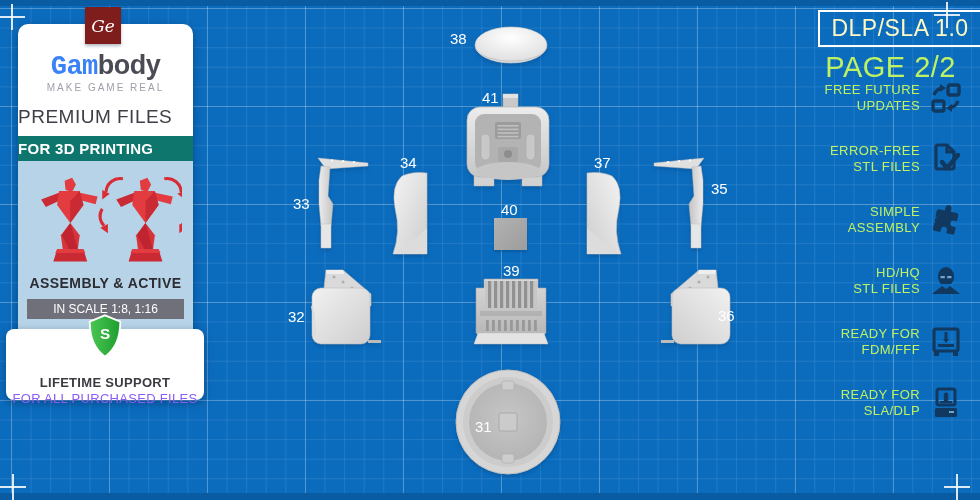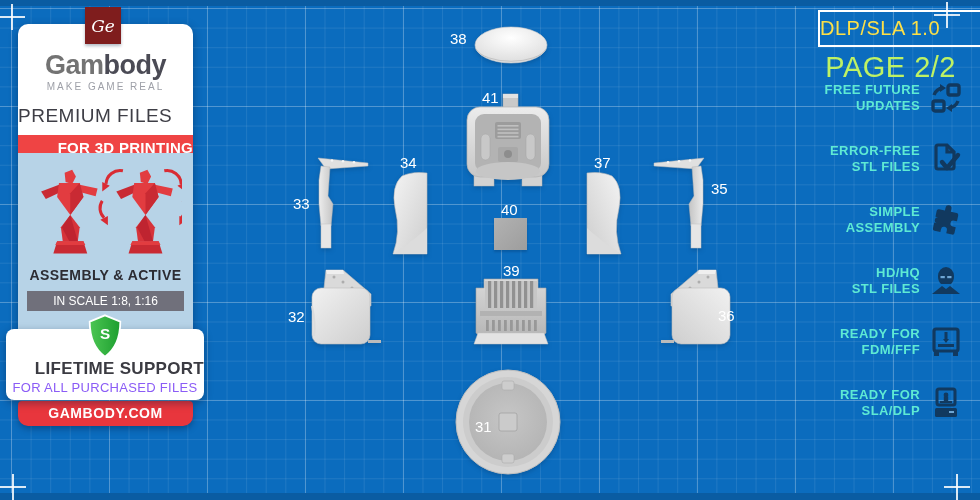--- a/index.html
+++ b/index.html
@@ -28,49 +28,49 @@
   
   .logo-badge { position:absolute; left:85px; top:7px; width:36px; height:37px; background:#7f1d1d;
     border-radius:0; z-index:6; display:flex; align-items:center; justify-content:center;
     color:#fff; font-family:"DejaVu Serif", serif; font-style:italic; font-size:17px;
     box-shadow:0 2px 3px rgba(0,30,60,.3); }
 
   .side-card { position:absolute; left:18px; top:24px; width:175px; height:317px; background:#fff;
     border-radius:10px; box-shadow:0 3px 10px rgba(0,25,55,.4); z-index:4; overflow:hidden;
     display:flex; flex-direction:column; }
   .brand { margin-top:26px; text-align:center; font-size:27px; font-weight:bold; letter-spacing:-0.5px; }
-  .brand .red { color:#737373; } .brand .dark { color:#4b4b55; }
+  .brand .red { color:#3b82f6;font-family:Liberation Mono, monospace; } .brand .dark { color:#4b4b55; }
   .tagline { text-align:center; font-size:10px; letter-spacing:2px; color:#9ea0a8; margin-top:0px; }
   .premium { font-size:19px; color:#3e3e46; margin-top:13px; letter-spacing:0.5px; }
-  .for3d { margin-top:8px; background:#ef4444; color:#fff; font-weight:bold; font-size:15px;
-    text-align:right; height:18px; line-height:25px; letter-spacing:0.3px; }
+  .for3d { margin-top:8px; background:#0f766e; color:#fff; font-weight:bold; font-size:15px;
+    text-align:left; height:25px; line-height:25px; letter-spacing:0.3px; }
   .blue-section { flex:1; background:#b7d3e7; display:flex; flex-direction:column; align-items:center; }
   .figures { margin-top:14px; }
   .assembly { font-size:14px; font-weight:bold; color:#2c2c33; letter-spacing:0.4px; margin-top:6px; }
   .scale-badge { margin-top:8px; background:#70707b; color:#fff; font-size:12px; padding:3px 26px; }
 
   .bottom-card { position:absolute; left:6px; top:329px; width:198px; height:71px; background:#fff;
     border-radius:8px; box-shadow:0 3px 8px rgba(0,25,55,.4); z-index:5; text-align:center; }
   .shield { position:absolute; left:50%; transform:translateX(-50%); top:-15px; }
-  .lifetime { margin-top:30px; font-size:17px; font-weight:bold; color:#3b3b42; letter-spacing:0.3px;text-align:right; }
+  .lifetime { margin-top:46px; font-size:13px; font-weight:bold; color:#3b3b42; letter-spacing:0.3px; }
   .purchased { margin-top:1px; font-size:13px; color:#8b5cf6; letter-spacing:0.3px; }
 
   .site-bar { position:absolute; left:18px; top:401px; width:175px; height:25px; background:#e8363d;
     border-radius:4px 4px 10px 10px; z-index:4; color:#fff; font-weight:bold; font-size:14px;
     text-align:center; line-height:25px; letter-spacing:0.6px; box-shadow:0 3px 6px rgba(0,25,55,.35); }
 
   
   .dlp-box { position:absolute; left:818px; top:10px; width:162px; height:37px;
-    border:2px solid #fff; border-right:none; color:#fde047; font-size:20px;
-    display:flex; align-items:center; justify-content:flex-start; letter-spacing:0.5px; }
+    border:2px solid #fff; border-right:none; color:#fef9c3; font-size:23px;
+    display:flex; align-items:center; justify-content:center; letter-spacing:0.5px; }
   .page-label { position:absolute; top:51px; right:24px; color:#bef264; font-size:29px; letter-spacing:0.5px; }
 
   .features { position:absolute; top:77px; right:17px; width:170px; }
   .feature { display:flex; align-items:center; justify-content:flex-end; gap:9px; height:42px; margin-bottom:19px; }
-  .f-text { text-align:right; color:#5eead4; font-size:13px; font-weight:bold; line-height:16px; letter-spacing:0.4px; }
+  .f-text { text-align:right; color:#bef264; font-size:13px; font-weight:normal; line-height:16px; letter-spacing:0.4px; }
   .f-icon { flex:0 0 auto; }
 
   
   .part { position:absolute; filter:drop-shadow(0 2px 2px rgba(0,40,80,.25)); }
   .part-label { position:absolute; color:#fff; font-size:15px; z-index:3; }
   .cube40 { position:absolute; left:494px; top:218px; width:33px; height:32px;
     background:linear-gradient(135deg,#b2b2b2,#9d9d9d); box-shadow:0 2px 2px rgba(0,40,80,.25); }
 </style>
 </head>
 <body>
@@ -147,21 +147,20 @@
             <stop offset="1" stop-color="#1d9e2f"></stop>
         </linearGradient>
       </defs>
       <path d="M20,1 L37,8 C37,29 30,40 20,47 C10,40 3,29 3,8 Z" fill="url(#gShield)" stroke="#ffffff" stroke-width="2"></path>
       <text x="20" y="27" text-anchor="middle" font-family="Liberation Sans, sans-serif" font-size="17" font-weight="bold" fill="#ffffff">S</text>
     </svg>
     <div class="lifetime">LIFETIME SUPPORT</div>
     <div class="purchased">FOR ALL PURCHASED FILES</div>
   </div>
 
-  <div class="site-bar">GAMBODY.COM</div>
 
   <div class="dlp-box">
     <span>DLP/SLA 1.0</span>
   </div>
   <div class="page-label">PAGE 2/2</div>
 
   <div class="features">
     <div class="feature">
       <div class="f-text">
         <div>FREE FUTURE</div>

